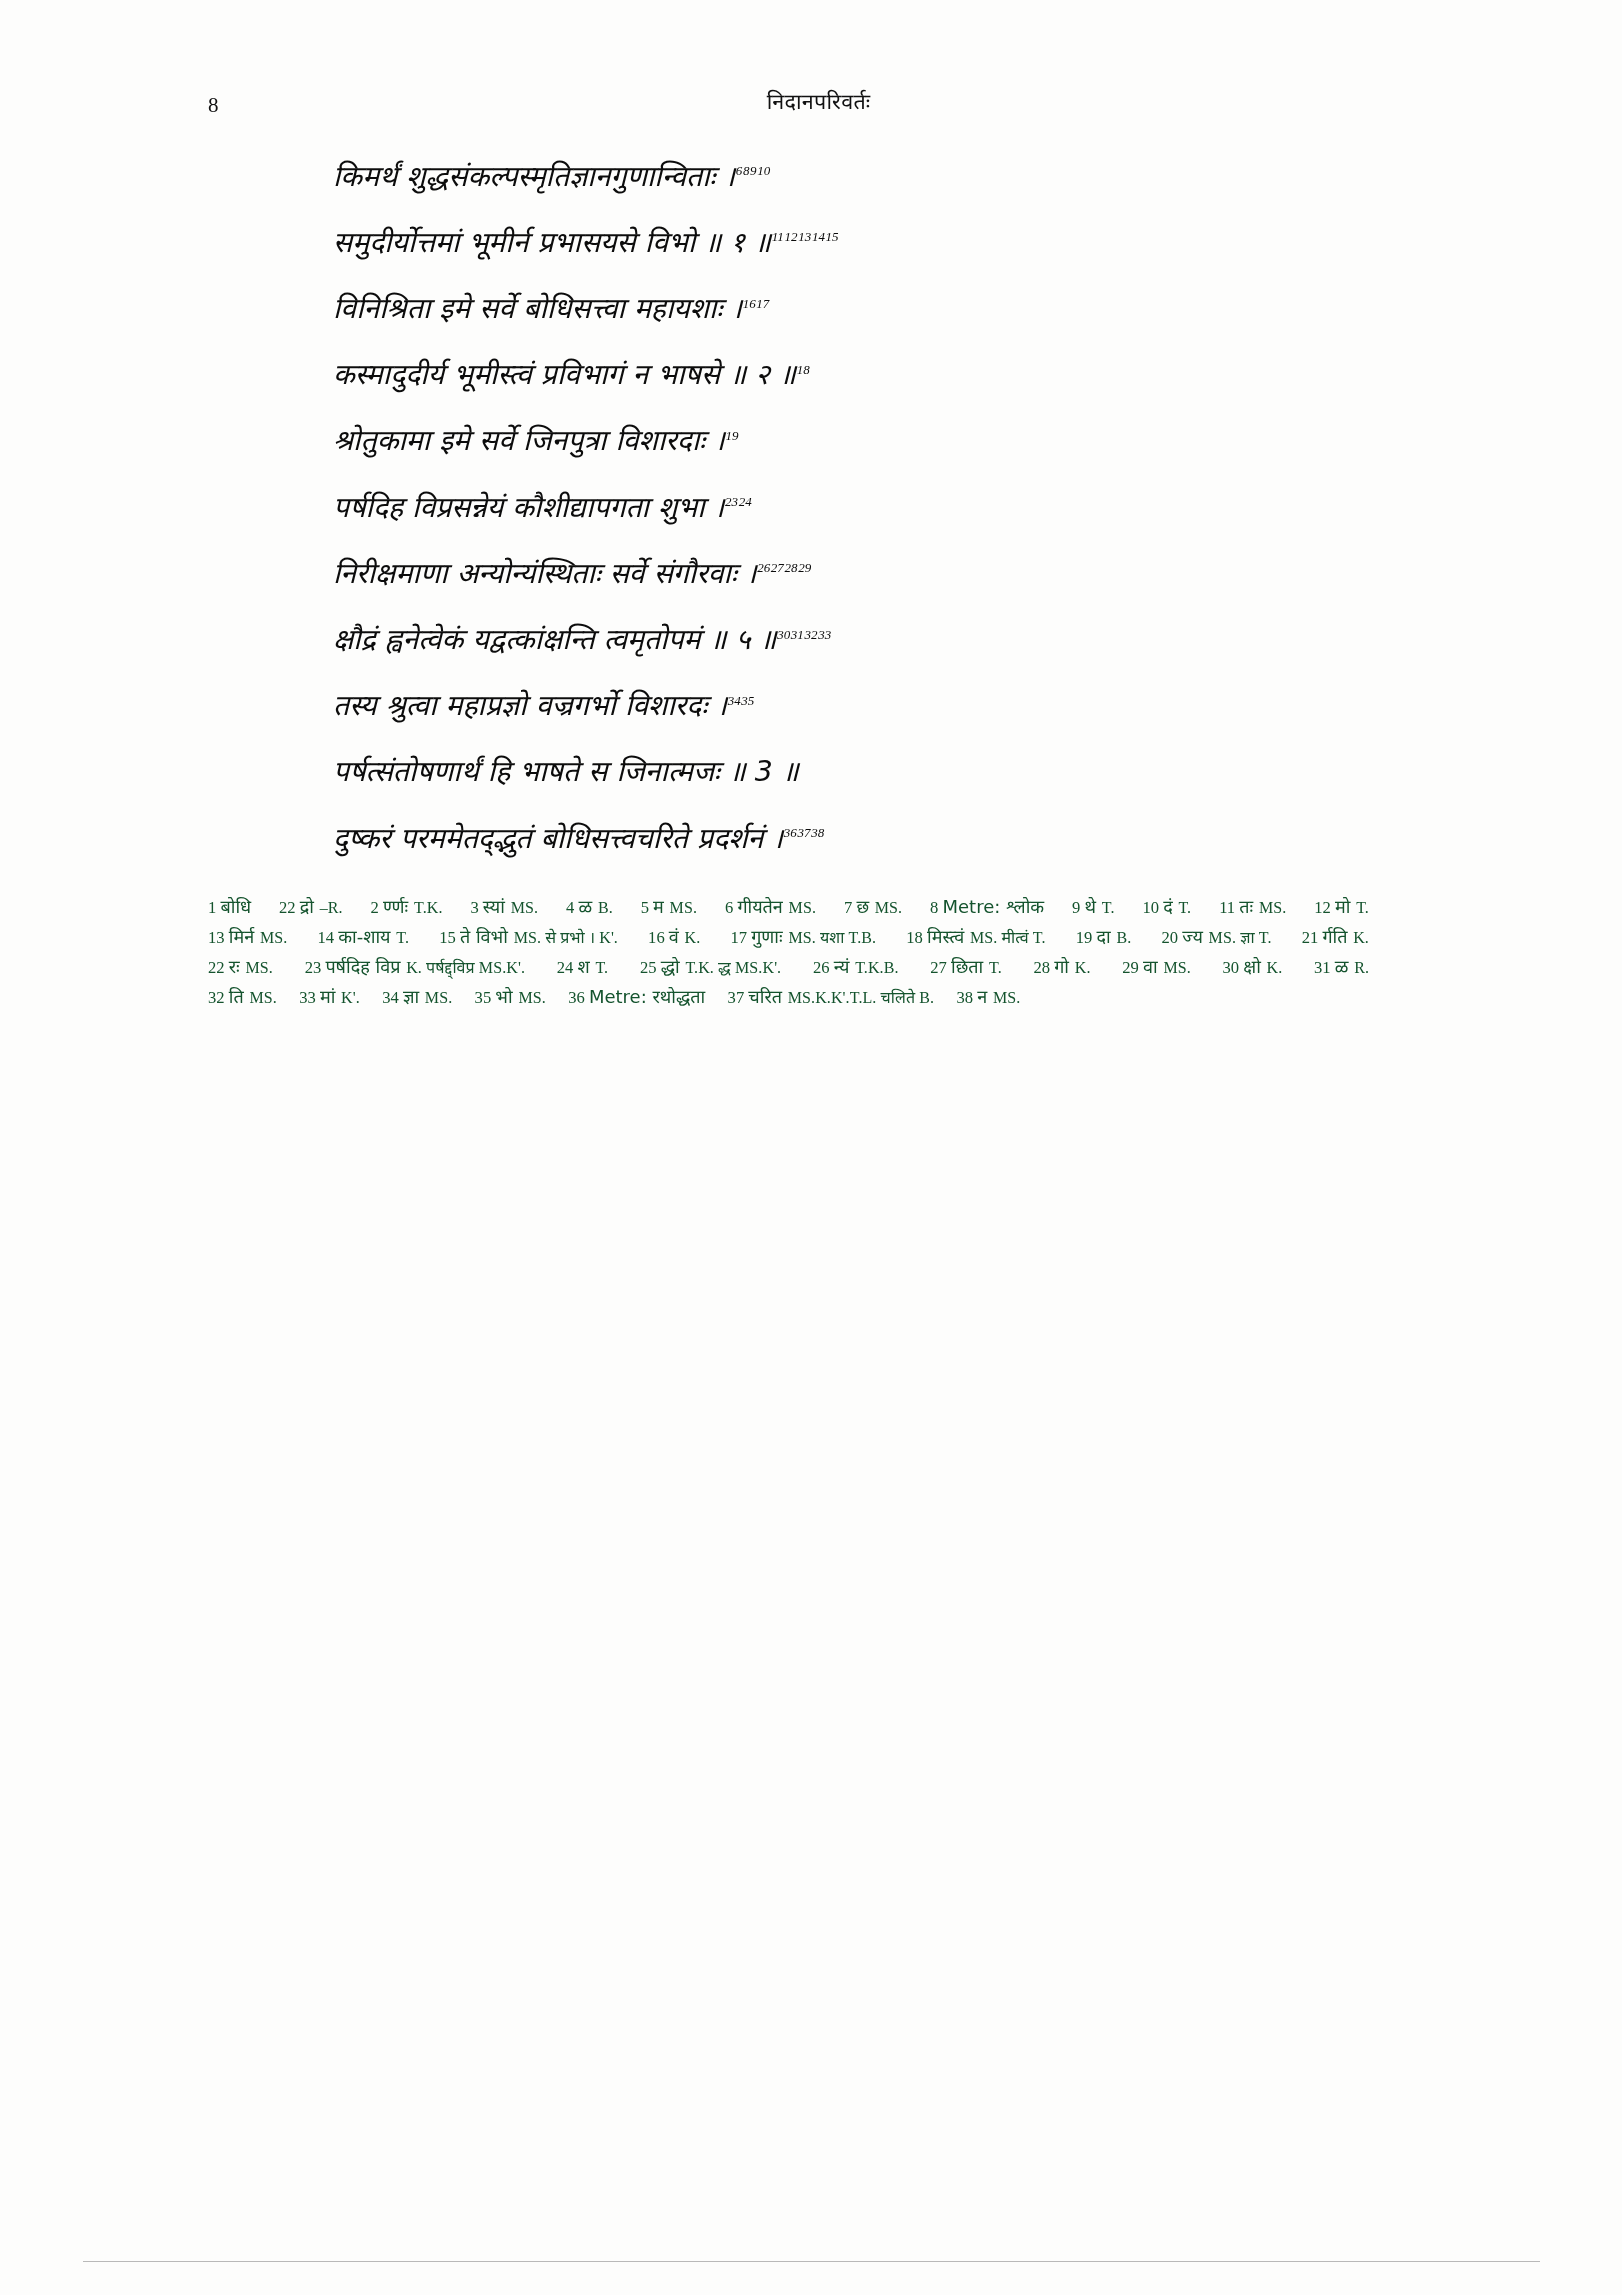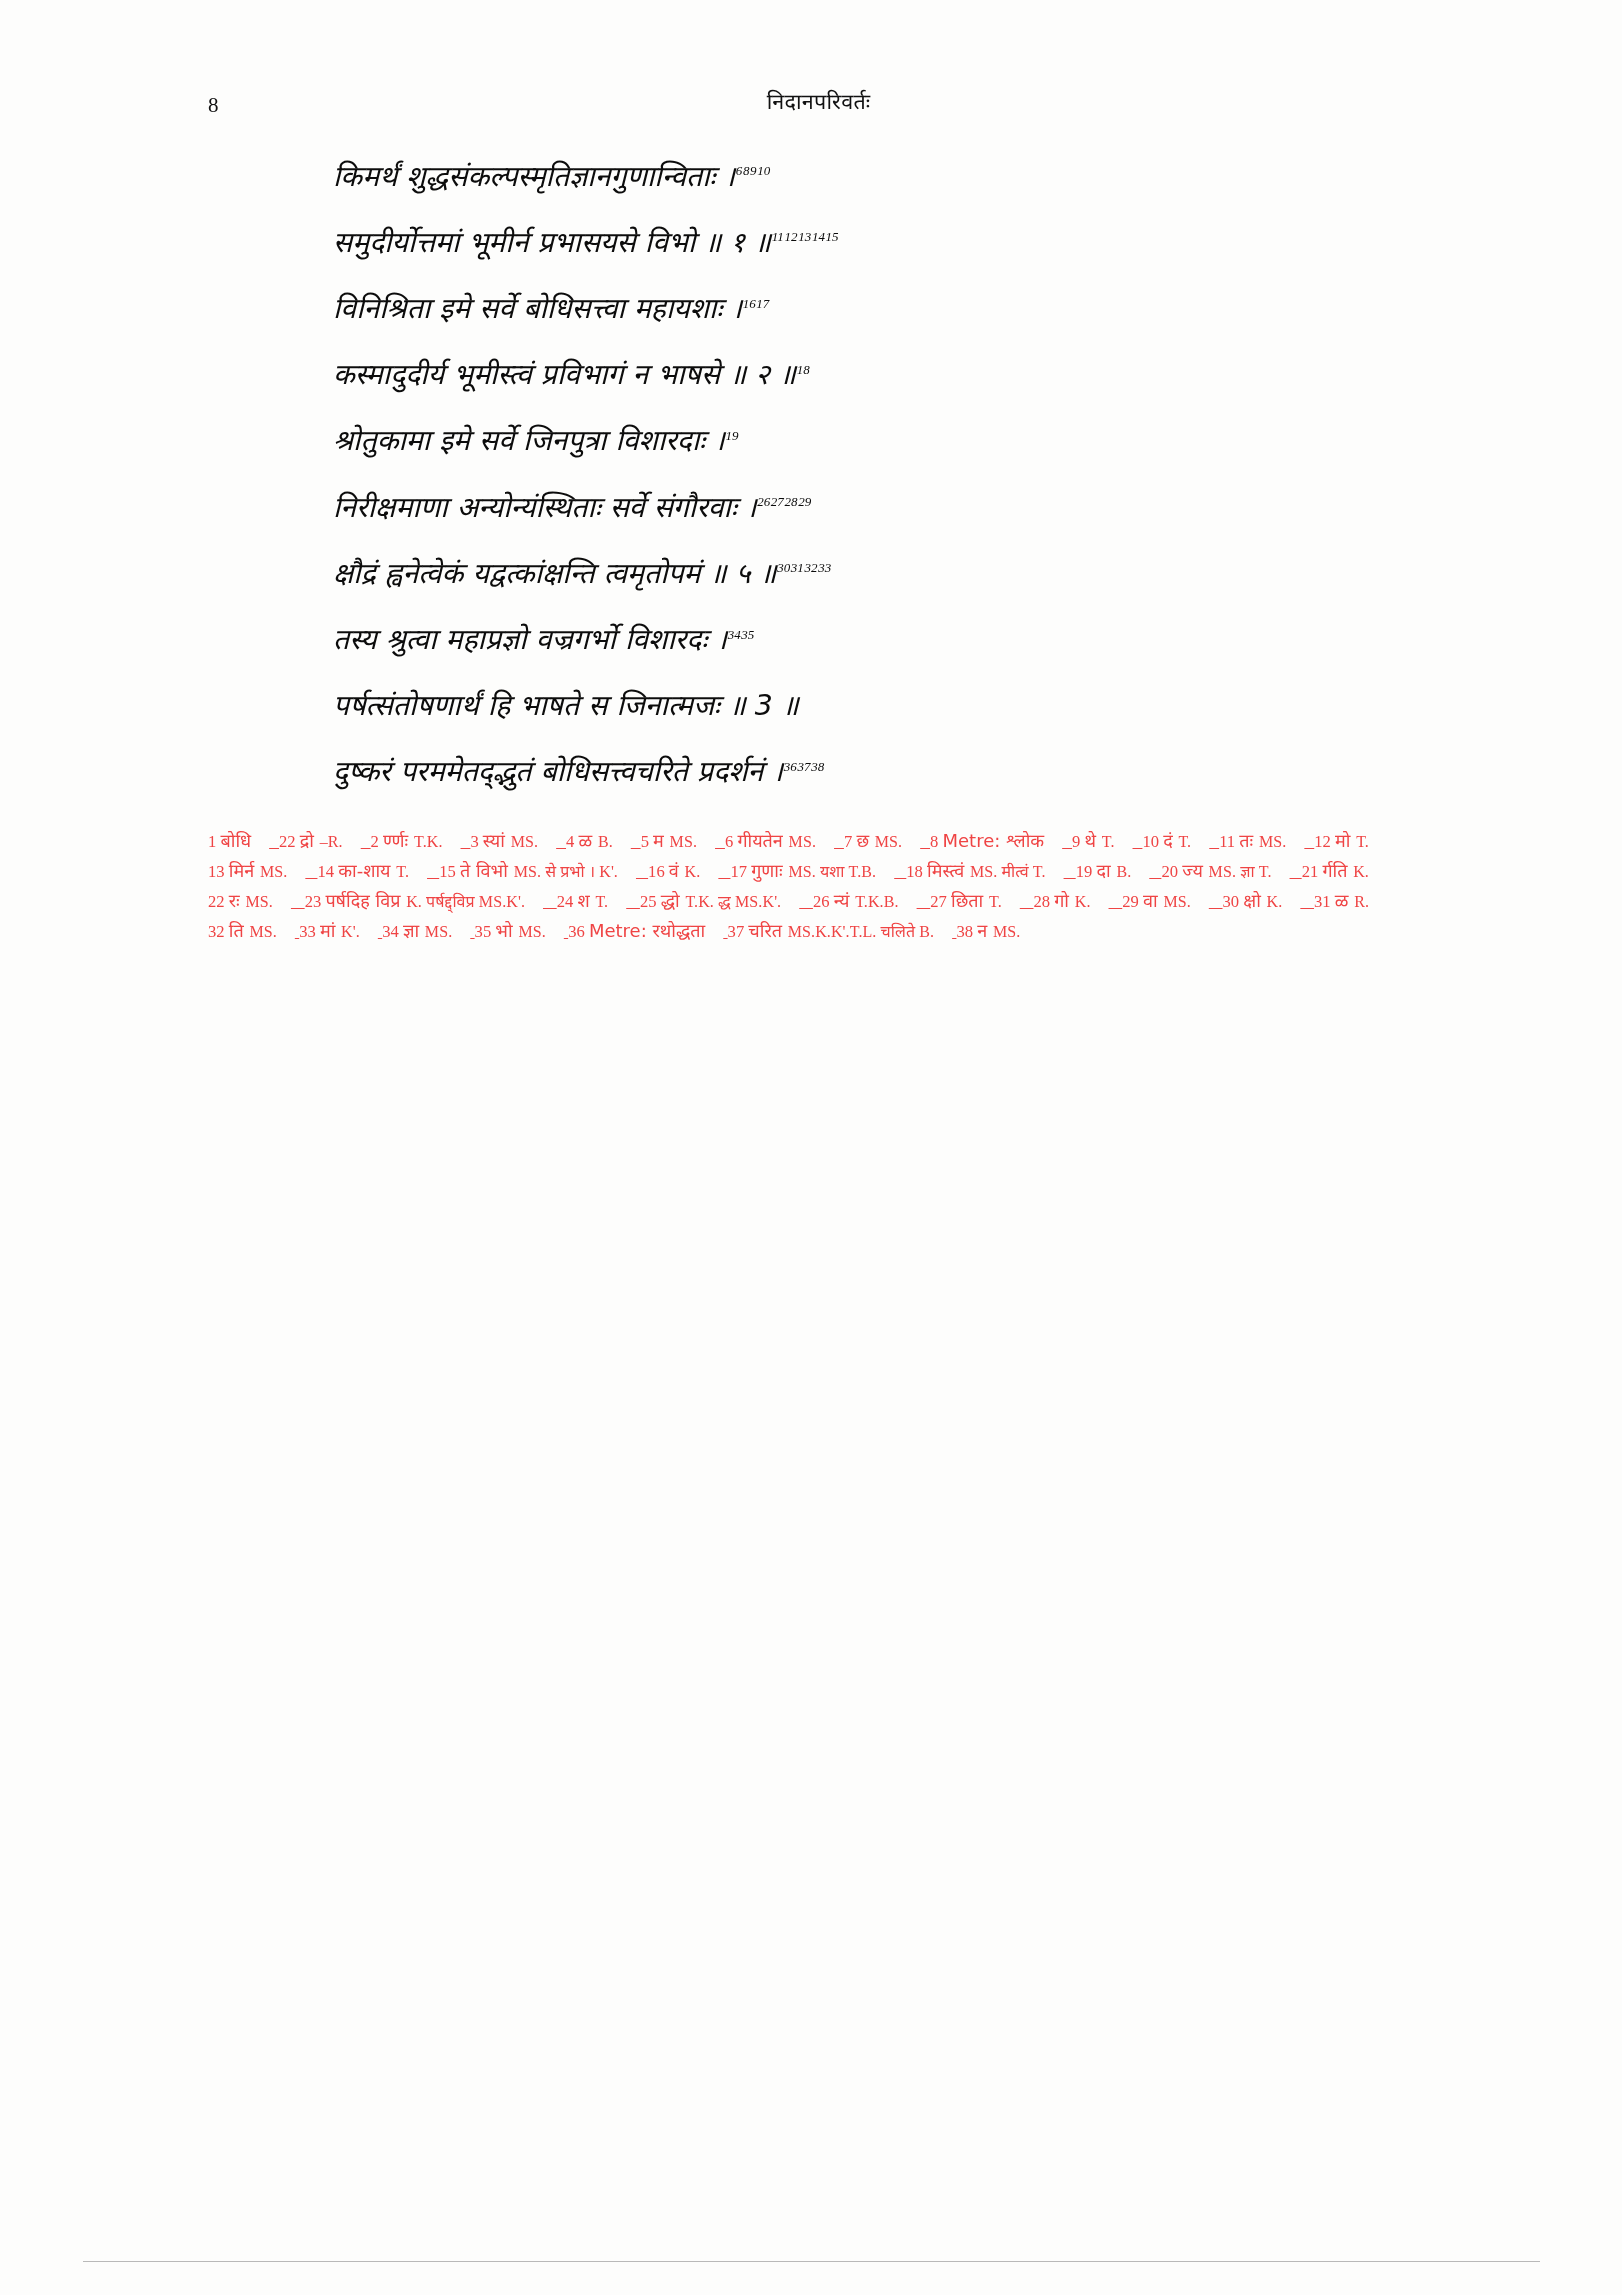--- a/index.html
+++ b/index.html
@@ -81,24 +81,23 @@
     line-height: 0;
     font-family: "Liberation Serif", serif;
     margin-left: 0.7px;
   }
   
   .apparatus {
     margin-top: 32px;
     font-family: "Liberation Serif", serif;
     font-size: 17.3px;
     line-height: 1.62;
-    color: #ef4444;
+    color: #14532d;
     text-align: justify;
     width: 1179px;
-    text-decoration: underline;
   }
   .apparatus .dev {
     font-family: "DejaVu Sans", sans-serif;
     font-size: 18px;
   }
   .apparatus .sig {
     font-family: "Liberation Serif", serif;
     font-size: 16px;
     letter-spacing: 0.1px;
   }
@@ -127,20 +126,21 @@
       <div class="running-title">निदानपरिवर्तः</div>
     </div>
 
 
     <div class="verses">
       <div class="verse-line">किमर्थं शुद्धसंकल्पस्मृतिज्ञानगुणान्विताः ।<sup class="vn">6</sup><sup class="vn">8</sup><sup class="vn">9</sup><sup class="vn">10</sup></div>
       <div class="verse-line">समुदीर्योत्तमां भूमीर्न प्रभासयसे विभो ॥ १ ॥<sup class="vn">11</sup><sup class="vn">12</sup><sup class="vn">13</sup><sup class="vn">14</sup><sup class="vn">15</sup></div>
       <div class="verse-line">विनिश्रिता इमे सर्वे बोधिसत्त्वा महायशाः ।<sup class="vn">16</sup><sup class="vn">17</sup></div>
       <div class="verse-line">कस्मादुदीर्य भूमीस्त्वं प्रविभागं न भाषसे ॥ २ ॥<sup class="vn">18</sup></div>
       <div class="verse-line">श्रोतुकामा इमे सर्वे जिनपुत्रा विशारदाः ।<sup class="vn">19</sup></div>
+      <div class="verse-line">पर्षदिह विप्रसन्नेयं कौशीद्यापगता शुभा ।<sup class="vn">23</sup><sup class="vn">24</sup></div>
       <div class="verse-line">निरीक्षमाणा अन्योन्यंस्थिताः सर्वे संगौरवाः ।<sup class="vn">26</sup><sup class="vn">27</sup><sup class="vn">28</sup><sup class="vn">29</sup></div>
       <div class="verse-line">क्षौद्रं ह्वनेत्वेकं यद्वत्कांक्षन्ति त्वमृतोपमं ॥ ५ ॥<sup class="vn">30</sup><sup class="vn">31</sup><sup class="vn">32</sup><sup class="vn">33</sup></div>
       <div class="verse-line">तस्य श्रुत्वा महाप्रज्ञो वज्रगर्भो विशारदः ।<sup class="vn">34</sup><sup class="vn">35</sup></div>
       <div class="verse-line">पर्षत्संतोषणार्थं हि भाषते स जिनात्मजः ॥ 3 ॥</div>
       <div class="verse-line">दुष्करं परममेतद्‌द्भुतं बोधिसत्त्वचरिते प्रदर्शनं ।<sup class="vn">36</sup><sup class="vn">37</sup><sup class="vn">38</sup></div>
     </div>
 
     <div class="apparatus" id="apparatus"><span class="ap-item"><span class="num">1 </span><span class="dev">बोधि </span><span class="sig"></span></span> <span class="ap-item"><span class="num">22 </span><span class="dev">द्रो </span><span class="sig">–R.</span></span> <span class="ap-item"><span class="num">2 </span><span class="dev">र्ण्णः </span><span class="sig">T.K.</span></span> <span class="ap-item"><span class="num">3 </span><span class="dev">स्यां </span><span class="sig">MS.</span></span> <span class="ap-item"><span class="num">4 </span><span class="dev">ळ </span><span class="sig">B.</span></span> <span class="ap-item"><span class="num">5 </span><span class="dev">म </span><span class="sig">MS.</span></span> <span class="ap-item"><span class="num">6 </span><span class="dev">गीयतेन </span><span class="sig">MS.</span></span> <span class="ap-item"><span class="num">7 </span><span class="dev">छ </span><span class="sig">MS.</span></span> <span class="ap-item"><span class="num">8 </span><span class="dev">Metre: श्लोक </span><span class="sig"></span></span> <span class="ap-item"><span class="num">9 </span><span class="dev">थे </span><span class="sig">T.</span></span> <span class="ap-item"><span class="num">10 </span><span class="dev">दं </span><span class="sig">T.</span></span> <span class="ap-item"><span class="num">11 </span><span class="dev">तः </span><span class="sig">MS.</span></span> <span class="ap-item"><span class="num">12 </span><span class="dev">मो </span><span class="sig">T.</span></span> <span class="ap-item"><span class="num">13 </span><span class="dev">मिर्न </span><span class="sig">MS.</span></span> <span class="ap-item"><span class="num">14 </span><span class="dev">का-शाय </span><span class="sig">T.</span></span> <span class="ap-item"><span class="num">15 </span><span class="dev">ते विभो </span><span class="sig">MS. से प्रभो । K'.</span></span> <span class="ap-item"><span class="num">16 </span><span class="dev">वं </span><span class="sig">K.</span></span> <span class="ap-item"><span class="num">17 </span><span class="dev">गुणाः </span><span class="sig">MS. यशा T.B.</span></span> <span class="ap-item"><span class="num">18 </span><span class="dev">मिस्त्वं </span><span class="sig">MS. मीत्वं T.</span></span> <span class="ap-item"><span class="num">19 </span><span class="dev">दा </span><span class="sig">B.</span></span> <span class="ap-item"><span class="num">20 </span><span class="dev">ज्य </span><span class="sig">MS. ज्ञा T.</span></span> <span class="ap-item"><span class="num">21 </span><span class="dev">र्गति </span><span class="sig">K.</span></span> <span class="ap-item"><span class="num">22 </span><span class="dev">रः </span><span class="sig">MS.</span></span> <span class="ap-item"><span class="num">23 </span><span class="dev">पर्षदिह विप्र </span><span class="sig">K. पर्षद्द्विप्र MS.K'.</span></span> <span class="ap-item"><span class="num">24 </span><span class="dev">श </span><span class="sig">T.</span></span> <span class="ap-item"><span class="num">25 </span><span class="dev">द्धो </span><span class="sig">T.K. द्ध MS.K'.</span></span> <span class="ap-item"><span class="num">26 </span><span class="dev">न्यं </span><span class="sig">T.K.B.</span></span> <span class="ap-item"><span class="num">27 </span><span class="dev">छिता </span><span class="sig">T.</span></span> <span class="ap-item"><span class="num">28 </span><span class="dev">गो </span><span class="sig">K.</span></span> <span class="ap-item"><span class="num">29 </span><span class="dev">वा </span><span class="sig">MS.</span></span> <span class="ap-item"><span class="num">30 </span><span class="dev">क्षो </span><span class="sig">K.</span></span> <span class="ap-item"><span class="num">31 </span><span class="dev">ळ </span><span class="sig">R.</span></span> <span class="ap-item"><span class="num">32 </span><span class="dev">ति </span><span class="sig">MS.</span></span> <span class="ap-item"><span class="num">33 </span><span class="dev">मां </span><span class="sig">K'.</span></span> <span class="ap-item"><span class="num">34 </span><span class="dev">ज्ञा </span><span class="sig">MS.</span></span> <span class="ap-item"><span class="num">35 </span><span class="dev">भो </span><span class="sig">MS.</span></span> <span class="ap-item"><span class="num">36 </span><span class="dev">Metre: रथोद्धता </span><span class="sig"></span></span> <span class="ap-item"><span class="num">37 </span><span class="dev">चरित </span><span class="sig">MS.K.K'.T.L. चलिते B.</span></span> <span class="ap-item"><span class="num">38 </span><span class="dev">न </span><span class="sig">MS.</span></span> </div>
 
   </div>

